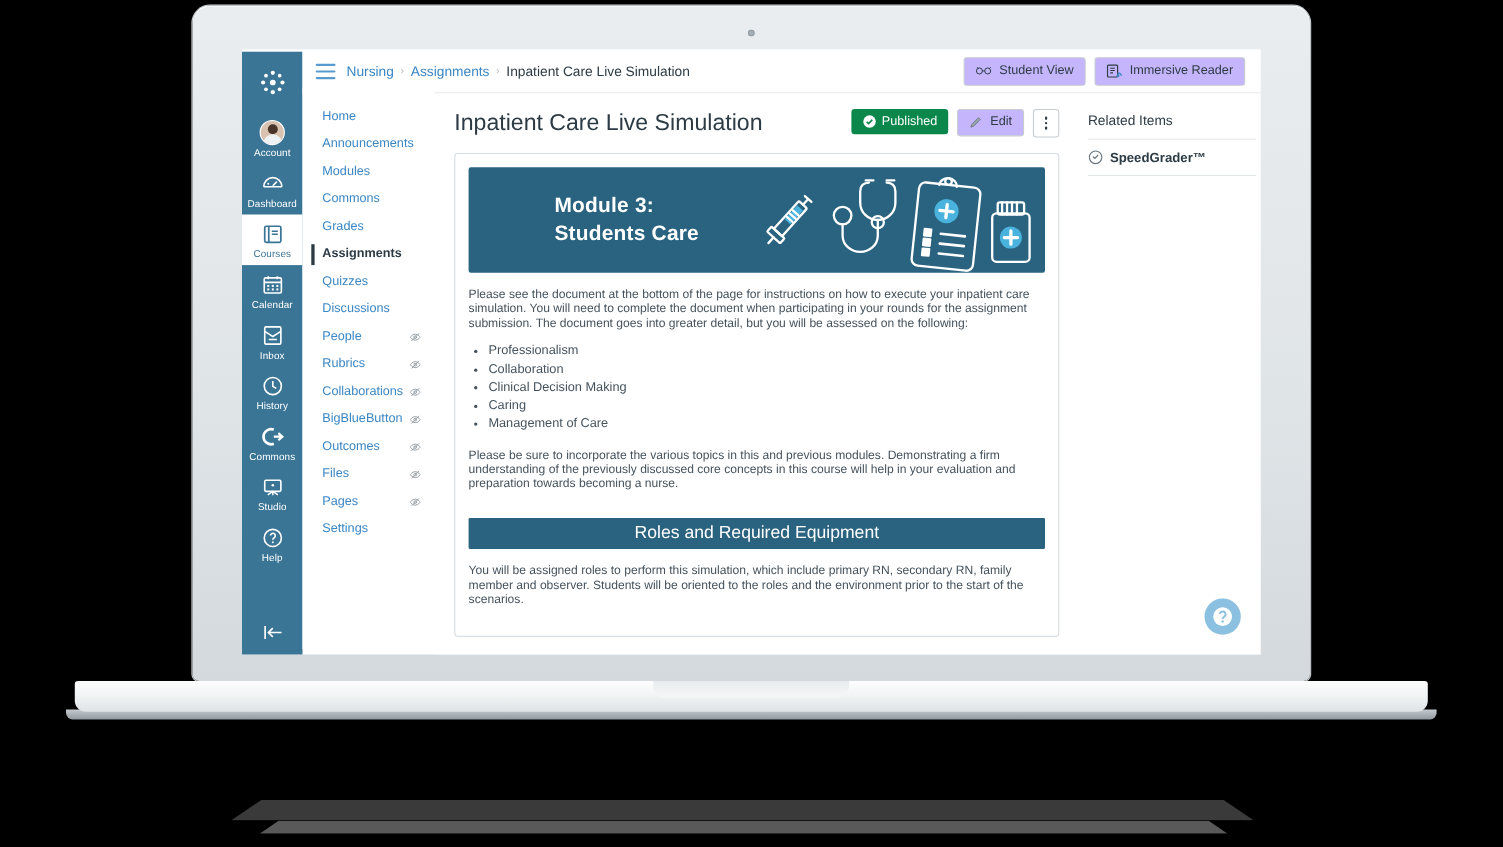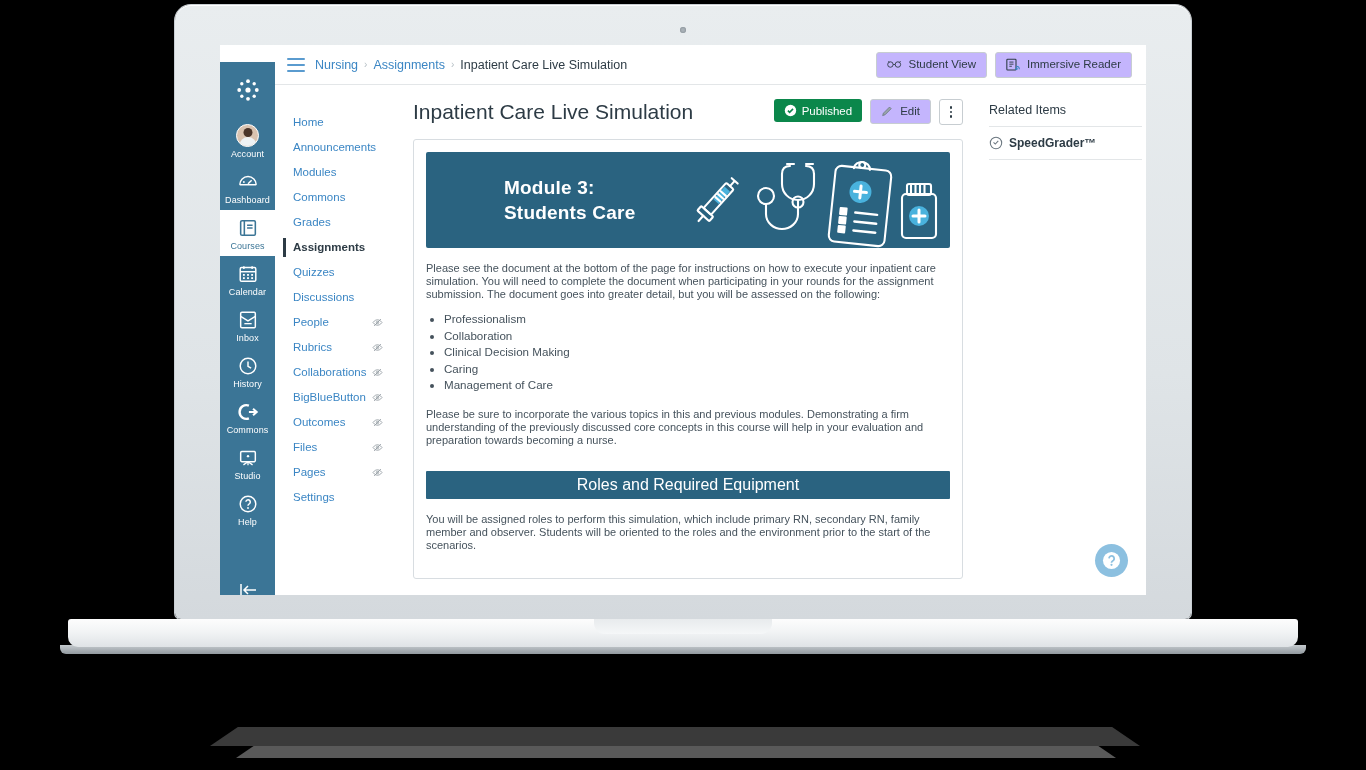--- a/index.html
+++ b/index.html
@@ -52,21 +52,21 @@
     clip-path: polygon(3% 0, 97% 0, 100% 100%, 0% 100%);
   }
   .shadow-b {
     position:absolute; left:236px; top:746px; width:880px; height:12px;
     background:#6f6f6f; opacity:.8;
     clip-path: polygon(2% 0, 98% 0, 100% 100%, 0% 100%);
   }
 
   
   .rail {
-    position:absolute; left:0; top:17px; width:55px; height:550px;
+    position:absolute; left:0; top:2px; width:55px; height:550px;
     background:#3b7596; display:flex; flex-direction:column; align-items:center;
   }
   .rail-logo {
     width:55px; height:55px; display:flex; align-items:center; justify-content:center;
   }
   .rail-item {
     width:55px; padding:7px 0 5px; display:flex; flex-direction:column;
     align-items:center; gap:2px; color:#fff; cursor:pointer;
   }
   .rail-item .lbl { font-size:9px; line-height:10px; letter-spacing:.1px; }
@@ -85,21 +85,21 @@
     content:""; position:absolute; left:50%; bottom:0; transform:translateX(-50%);
     width:17px;height:9px;border-radius:9px 9px 0 0;background:#eef2f4;
   }
   .rail-collapse {
     margin-top:auto; width:55px; height:44px;
     display:flex; align-items:center; justify-content:center; cursor:pointer;
   }
 
   
   .coursenav {
-    position:absolute; left:55px; top:51px; width:120px; height:510px;
+    position:absolute; left:55px; top:35px; width:120px; height:510px;
     background:#fff; padding:14px 0 0 0;
   }
   .cn-item {
     position:relative; display:flex; align-items:center; justify-content:space-between;
     padding:5px 12px 5px 18px; font-size:11.5px; color:#3b86c4; cursor:pointer;
     line-height:15px; min-height:25px;
   }
   .cn-item.active { color:#2d3b45; font-weight:bold; }
   .cn-item.active:before {
     content:""; position:absolute; left:8px; top:3px; bottom:3px; width:2.5px; background:#2d3b45;

